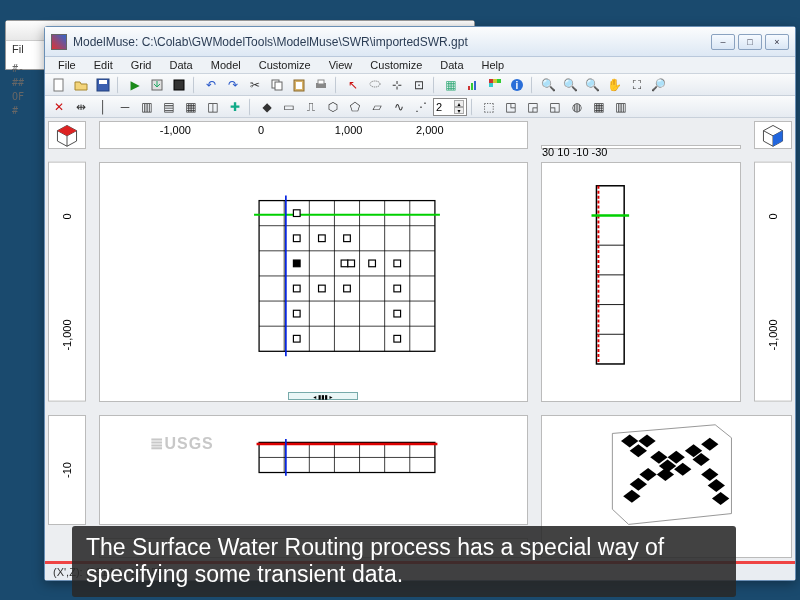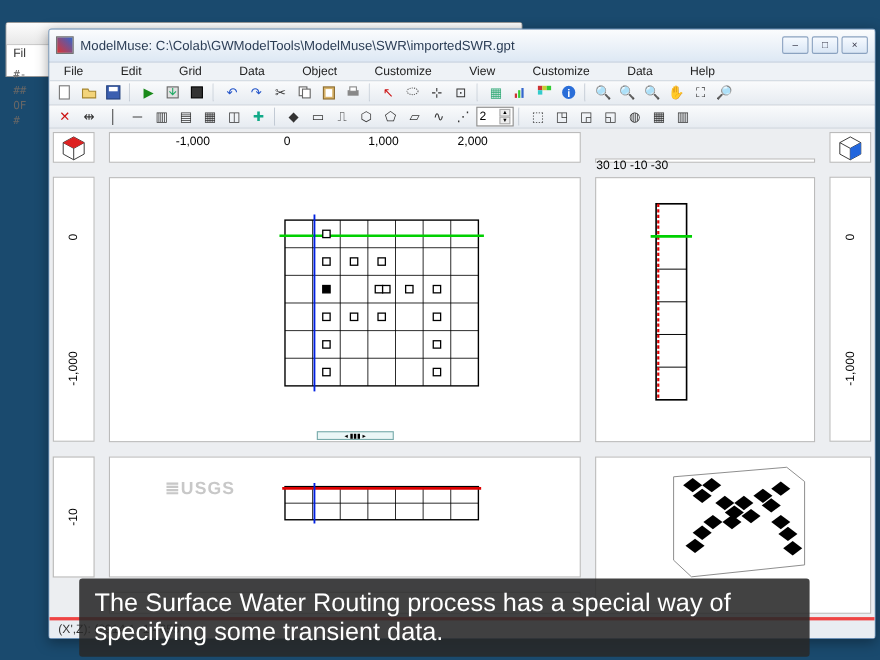--- a/index.html
+++ b/index.html
@@ -7,21 +7,21 @@
 .bg-window { position: absolute; top: 20px; left: 5px; width: 470px; height: 50px; background: #fff; border: 1px solid #999; border-radius: 3px 3px 0 0; }
 .bg-window .titlebar { height: 20px; background: linear-gradient(#fdfdfd,#e8e8e8); border-bottom: 1px solid #ccc; }
 .bg-window .fmenu { padding: 2px 6px; color: #333; }
 .bg-gutter { position: absolute; top: 62px; left: 12px; width: 28px; color: #666; line-height: 14px; font-family: monospace; font-size: 10px; }
 .window { position: absolute; top: 26px; left: 44px; width: 752px; height: 555px; background: #f0f0f0; border: 1px solid #6a8fb5; border-radius: 3px; box-shadow: 0 3px 12px rgba(0,0,0,.35); display: flex; flex-direction: column; }
 .titlebar { height: 36px; background: linear-gradient(#fbfcfd,#dde8f4); display: flex; align-items: center; padding: 0 6px; border-bottom: 1px solid #b9c8db; }
 .titlebar .app-icon { width: 16px; height: 16px; margin-right: 6px; background: linear-gradient(45deg,#d33,#36c); border: 1px solid #666; }
 .titlebar .title { flex: 1; color: #2b3d55; font-size: 12px; }
 .winbtns { display: flex; gap: 3px; }
 .winbtn { width: 24px; height: 16px; border: 1px solid #8aa2c0; border-radius: 2px; background: linear-gradient(#f6faff,#d9e6f5); display: flex; align-items: center; justify-content: center; font-size: 9px; color: #334; }
-.menubar { height: 20px; background: #eef2f6; display: flex; align-items: center; padding: 0 4px; gap: 16px; border-bottom: 1px solid #ccd4dd; }
+.menubar { height: 20px; background: #eef2f6; display: flex; align-items: center; padding: 0 4px; gap: 0; border-bottom: 1px solid #ccd4dd; }
 .menubar span { padding: 2px 9px; color: #222; cursor: default; }
 .toolbar { height: 26px; background: linear-gradient(#fafbfc,#e6ebf1); border-bottom: 1px solid #c8d0da; display: flex; align-items: center; padding: 0 4px; gap: 2px; }
 .tb { width: 20px; height: 20px; border: 1px solid transparent; border-radius: 2px; display: flex; align-items: center; justify-content: center; font-size: 12px; color: #333; background: transparent; }
 .tb.sep { width: 4px; border-left: 1px solid #c2cad4; height: 18px; margin: 0 2px; }
 .tb svg { width: 14px; height: 14px; }
 .spin { width: 34px; height: 18px; border: 1px solid #888; background: #fff; display: flex; align-items: center; padding: 0 2px; font-size: 11px; }
 .spin .ar { width: 10px; display: flex; flex-direction: column; margin-left: auto; }
 .spin .ar div { height: 7px; font-size: 6px; text-align: center; line-height: 6px; background: #eee; border: 1px solid #aaa; }
 .workspace { flex: 1; display: grid; grid-template-columns: 38px 1fr 200px 38px; grid-template-rows: 28px 1fr 110px 20px; gap: 13px; padding: 3px; background: #eceef1; }
 .ruler-top { grid-column: 2; grid-row: 1; background: #fff; border: 1px solid #bbb; position: relative; font-size: 11px; }
@@ -67,21 +67,21 @@
       <div class="winbtn">□</div>
       <div class="winbtn">×</div>
     </div>
   </div>
 
   <div class="menubar">
     <span>File</span>
     <span>Edit</span>
     <span>Grid</span>
     <span>Data</span>
-    <span>Object</span>
+    <span>Model</span>
     <span>Customize</span>
     <span>View</span>
     <span>Customize</span>
     <span>Data</span>
     <span>Help</span>
   </div>
 
   <div class="toolbar">
     <div class="tb">
         <svg viewBox="0 0 14 14">

